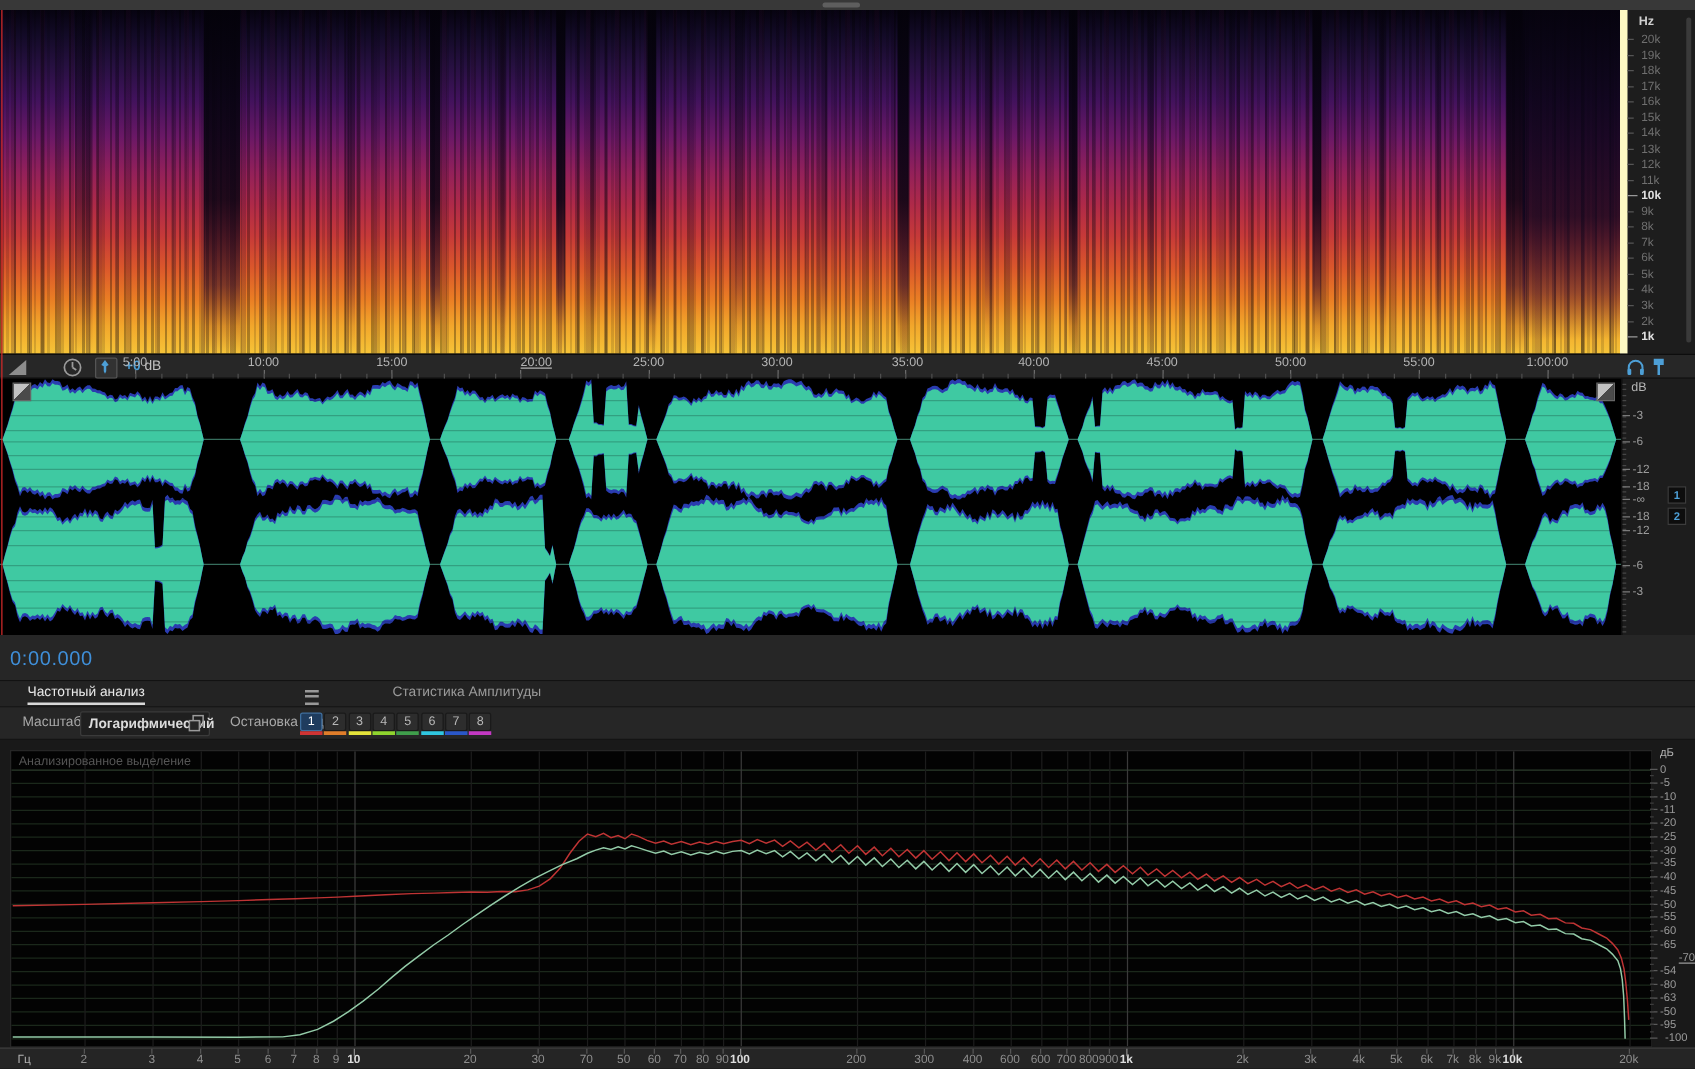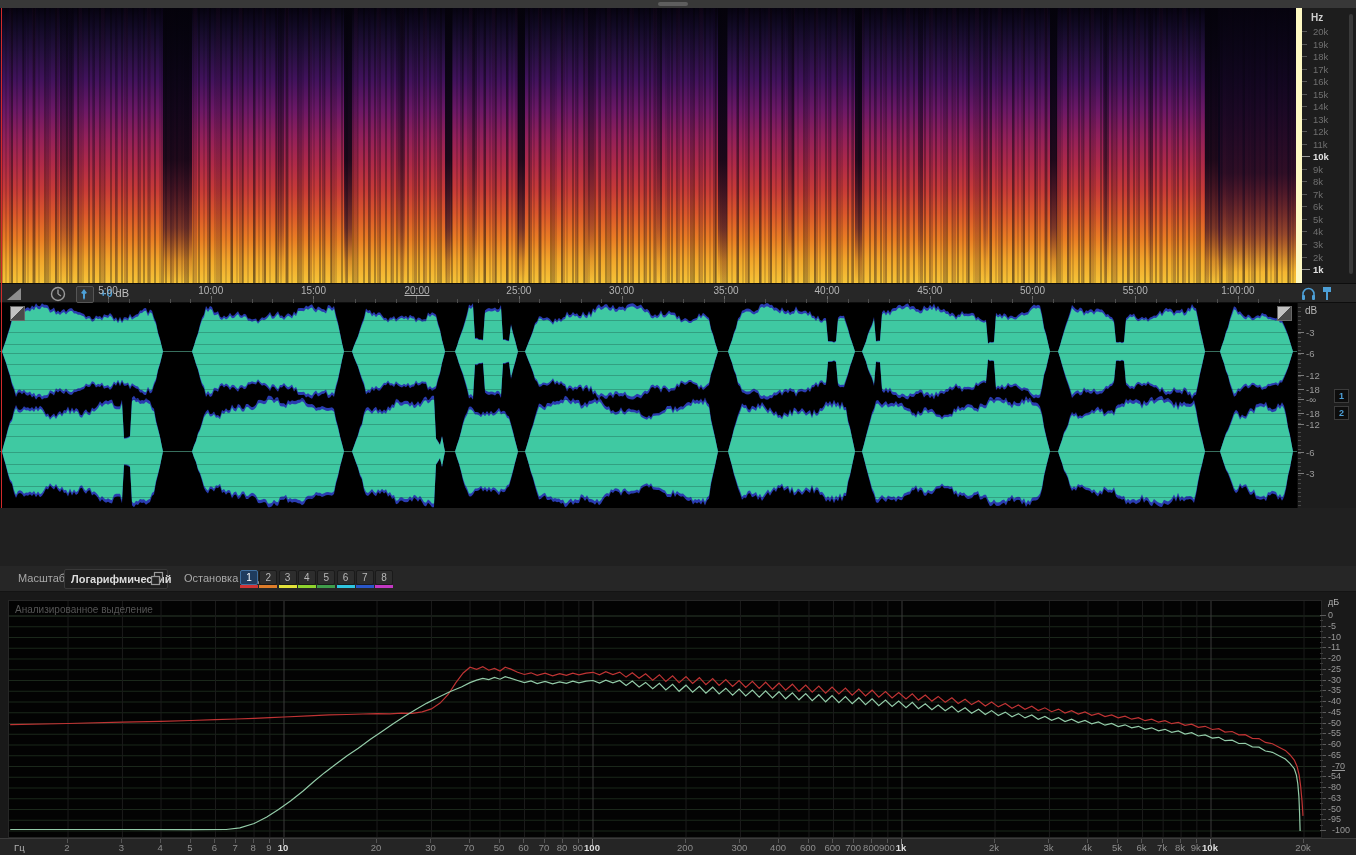--- a/index.html
+++ b/index.html
@@ -186,21 +186,21 @@
     <svg class="abs" style="left:1322px;top:2px;" width="10" height="15">
       <rect x="1" y="1" width="8" height="5" fill="#4d9fd6"></rect>
       <rect x="4" y="6" width="2" height="8" fill="#4d9fd6"></rect>
     </svg>
   <div class="ruler-lbl" style="left: 108px;">5:00</div>
       <div class="ruler-tick" style="left: 108px; top: 12px; height: 7px;"></div>
       <div class="ruler-lbl" style="left: 210.72px;">10:00</div>
       <div class="ruler-tick" style="left: 210.72px; top: 12px; height: 7px;"></div>
       <div class="ruler-lbl" style="left: 313.44px;">15:00</div>
       <div class="ruler-tick" style="left: 313.44px; top: 12px; height: 7px;"></div>
-      <div class="ruler-lbl" style="left: 417px; text-decoration: underline;">20:00</div>
+      <div class="ruler-lbl" style="left: 429px; text-decoration: underline;">20:00</div>
       <div class="ruler-tick" style="left: 416.16px; top: 12px; height: 7px;"></div>
       <div class="ruler-lbl" style="left: 518.88px;">25:00</div>
       <div class="ruler-tick" style="left: 518.88px; top: 12px; height: 7px;"></div>
       <div class="ruler-lbl" style="left: 621.6px;">30:00</div>
       <div class="ruler-tick" style="left: 621.6px; top: 12px; height: 7px;"></div>
       <div class="ruler-lbl" style="left: 726px;">35:00</div>
       <div class="ruler-tick" style="left: 724.32px; top: 12px; height: 7px;"></div>
       <div class="ruler-lbl" style="left: 827.04px;">40:00</div>
       <div class="ruler-tick" style="left: 827.04px; top: 12px; height: 7px;"></div>
       <div class="ruler-lbl" style="left: 929.76px;">45:00</div>
@@ -349,21 +349,29 @@
       <div class="lbl" style="left: 8px; top: 144px; font-size: 9.5px; color: rgb(154, 154, 154);">-6</div>
       <div class="ax-tick" style="left: 0px; top: 149px; width: 6px; background: rgb(122, 122, 122);"></div>
       <div class="lbl" style="left: 8px; top: 165px; font-size: 9.5px; color: rgb(154, 154, 154);">-3</div>
       <div class="ax-tick" style="left: 0px; top: 170px; width: 6px; background: rgb(122, 122, 122);"></div>
       <div class="ch-badge" style="top: 86px;">1</div>
       <div class="ch-badge" style="top: 103px;">2</div>
     </div>
 
   <div class="playhead" style="left:1px;top:8px;height:500px;"></div>
 
-
+  <div id="status-bar" class="abs">
+    <div id="time-display" class="abs">0:00.000</div>
+  </div>
+
+  <div id="tab-bar" class="abs">
+    <div class="tab active" style="left:22px;">Частотный анализ</div>
+    <div id="tab-menu-icon" class="abs"></div>
+    <div class="tab" style="left:314px;">Статистика Амплитуды</div>
+  </div>
 
   <div id="controls-row" class="abs">
     <div id="scale-label" class="abs">Масштаб:</div>
     <div id="scale-select" class="abs">
       <span>Логарифмический</span>
       <span id="scale-chevron">▼</span>
     </div>
     <svg class="abs" style="left:150px;top:5px;" width="15" height="15">
       <rect x="4.5" y="1.5" width="8" height="8" fill="none" stroke="#9a9a9a" stroke-width="1.2"></rect>
       <rect x="1.5" y="5.5" width="8" height="8" fill="#262626" stroke="#9a9a9a" stroke-width="1.2"></rect>
@@ -477,21 +485,21 @@
         <div class="ylbl" style="left: 8px; top: 114.75px;">-45</div>
         <div class="ytick" style="left: 0px; top: 119.75px; width: 6px;"></div>
         <div class="ylbl" style="left: 8px; top: 125.5px;">-50</div>
         <div class="ytick" style="left: 0px; top: 130.5px; width: 6px;"></div>
         <div class="ylbl" style="left: 8px; top: 136.25px;">-55</div>
         <div class="ytick" style="left: 0px; top: 141.25px; width: 6px;"></div>
         <div class="ylbl" style="left: 8px; top: 147px;">-60</div>
         <div class="ytick" style="left: 0px; top: 152px; width: 6px;"></div>
         <div class="ylbl" style="left: 8px; top: 157.75px;">-65</div>
         <div class="ytick" style="left: 0px; top: 162.75px; width: 6px;"></div>
-        <div class="ylbl" style="left: 12px; top: 168.5px; text-decoration: underline;">-70</div>
+        <div class="ylbl" style="left: 23px; top: 168.5px; text-decoration: underline;">-70</div>
         <div class="ytick" style="left: 0px; top: 173.5px; width: 6px;"></div>
         <div class="ylbl" style="left: 8px; top: 179.25px;">-54</div>
         <div class="ytick" style="left: 0px; top: 184.25px; width: 6px;"></div>
         <div class="ylbl" style="left: 8px; top: 190px;">-80</div>
         <div class="ytick" style="left: 0px; top: 195px; width: 6px;"></div>
         <div class="ylbl" style="left: 8px; top: 200.75px;">-63</div>
         <div class="ytick" style="left: 0px; top: 205.75px; width: 6px;"></div>
         <div class="ylbl" style="left: 8px; top: 211.5px;">-50</div>
         <div class="ytick" style="left: 0px; top: 216.5px; width: 6px;"></div>
         <div class="ylbl" style="left: 8px; top: 222.25px;">-95</div>

